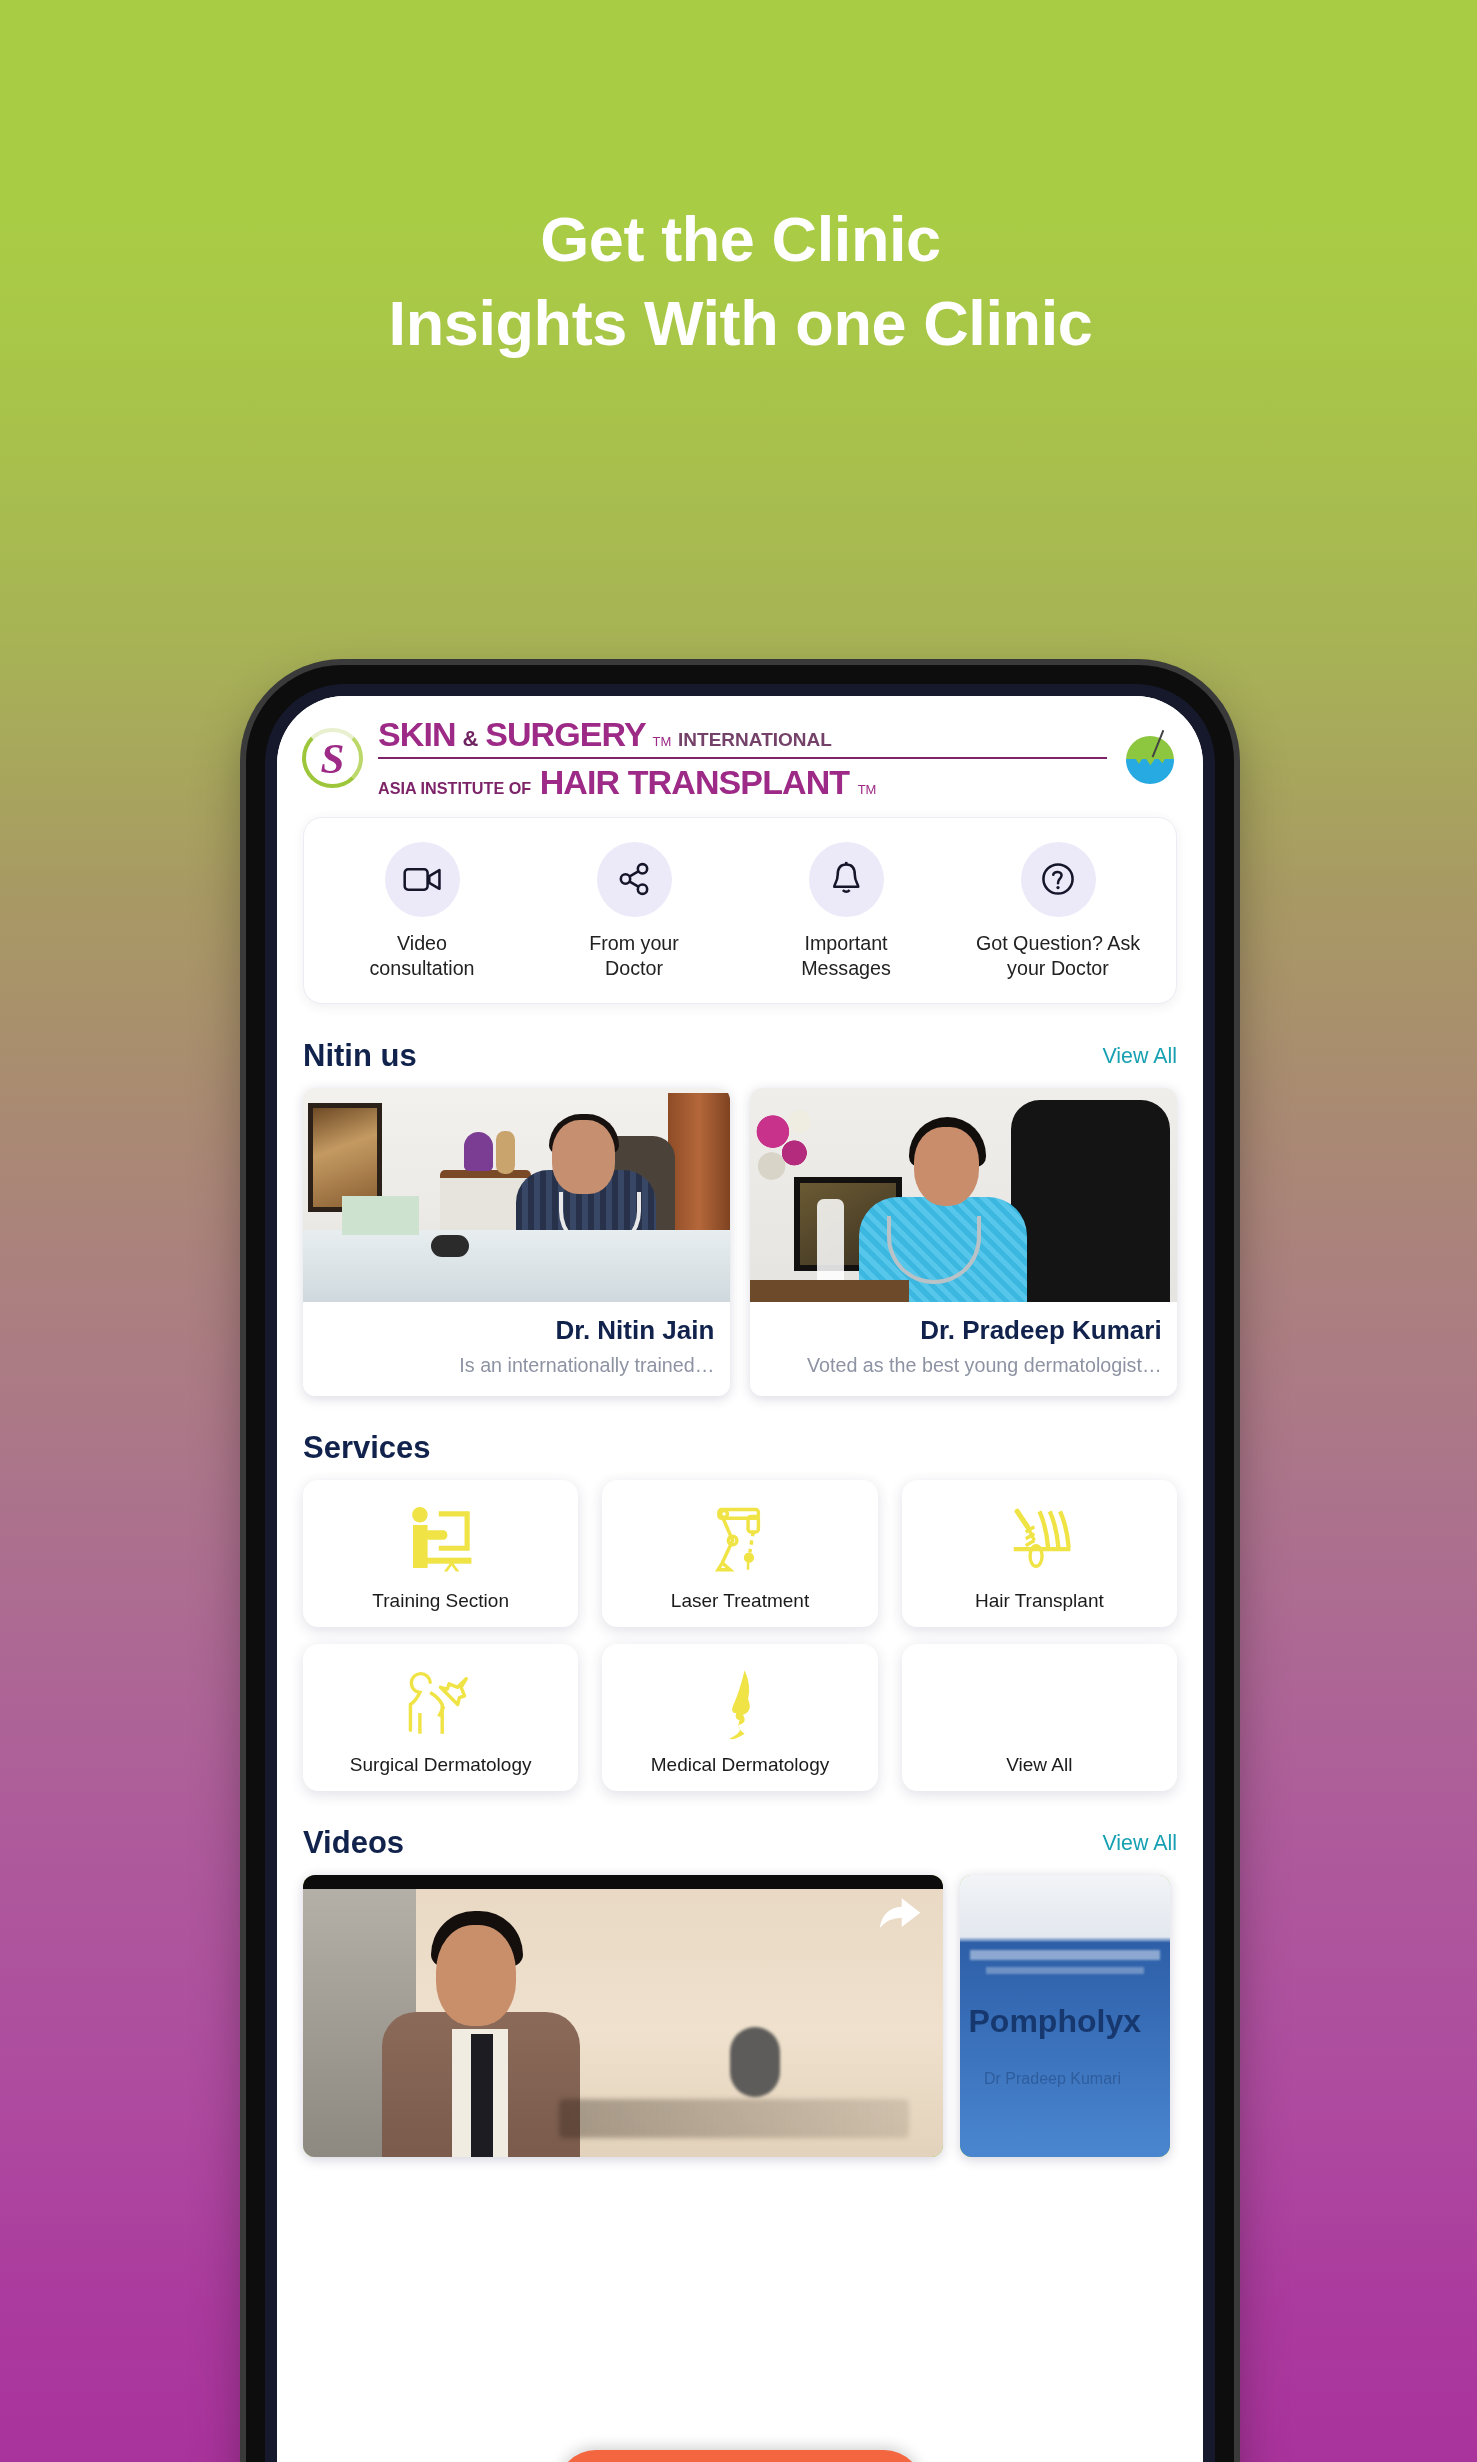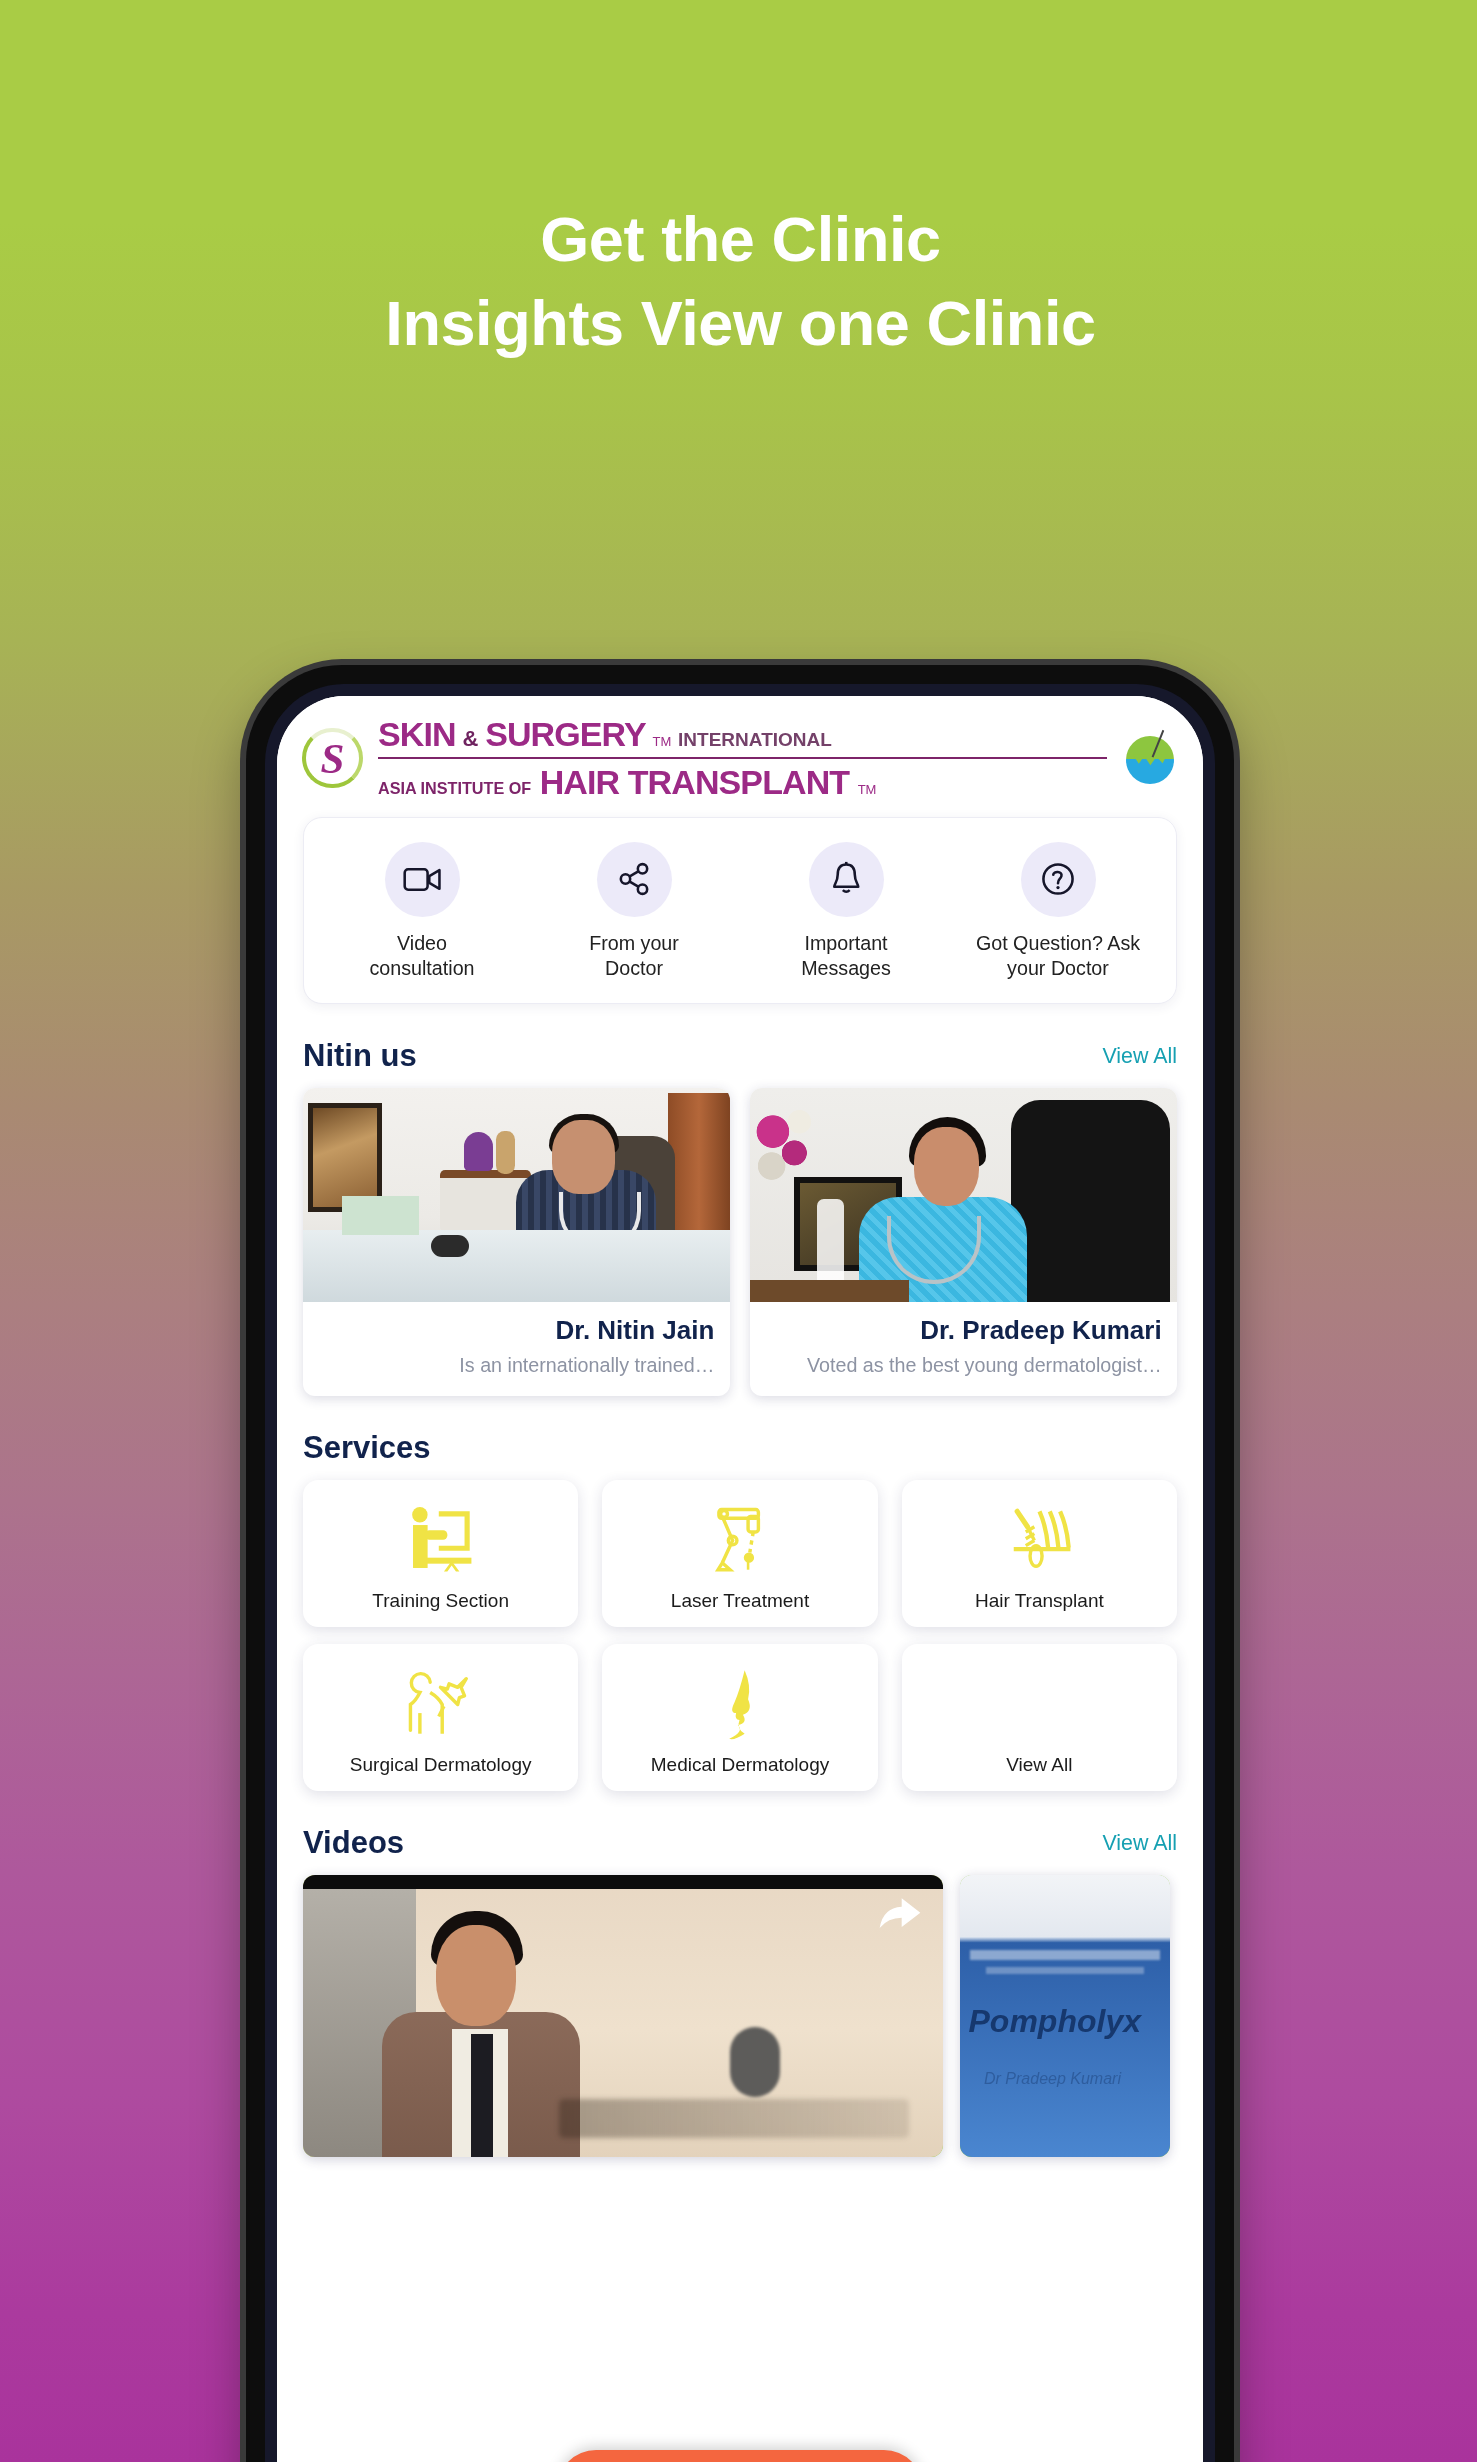--- a/index.html
+++ b/index.html
@@ -241,21 +241,20 @@
   .svc-ico { height:89px; display:flex; align-items:center; justify-content:center; }
   .svc-label { font-size:19px; color:#1b1b1b; margin-top:5.1px; text-align:center; }
   .svc-card.empty .svc-ico { height:89px; }
 
   
   .vid-row { display:flex; gap:17px; padding:0 26px; }
   .vid-card {
     border-radius:12px; overflow:hidden; position:relative;
     box-shadow:0 2.6px 12px rgba(40,40,90,.2);
     background:#84cc16;
-    font-style:italic;
   }
   .vid-main { flex:0 0 640px; height:282px; }
   .vid-side { flex:0 0 210px; height:282px; }
   .vid-inner { position:absolute; inset:0; }
   .vidA { background:linear-gradient(180deg,#e8d8c4 0%,#efe1cd 55%,#e3d2bb 100%); }
   .vidA .bar { position:absolute; left:0; top:0; width:100%; height:13.7px; background:#0c0c0c; }
   .vidA .wallL { position:absolute; left:0; top:13.7px; width:113px; height:268px;
     background:linear-gradient(180deg,#b4b0a8,#8d8880); }
   .vidA .body { position:absolute; left:79px; top:137px; width:198px; height:145px;
     background:linear-gradient(180deg,#8b6a59,#7a5b4c); border-radius:34px 34px 0 0; }
@@ -294,21 +293,21 @@
     display:flex; align-items:center; justify-content:center;
     font-size:31px; font-weight:bold;
     box-shadow:0 -2.6px 13.7px rgba(0,0,0,.18);
   }
 </style>
 </head>
 <body>
 
 <div class="promo">
   <span class="l1">Get the Clinic</span>
-  <span class="l2">Insights View one Clinic</span>
+  <span class="l2">Insights With one Clinic</span>
 </div>
 
 <div class="phone">
 <div class="phone-inner">
 <div class="screen">
 
   <div class="app-header">
     <div class="brand-mark">
       <div class="ring"></div>
       <div class="sletter">S</div>

